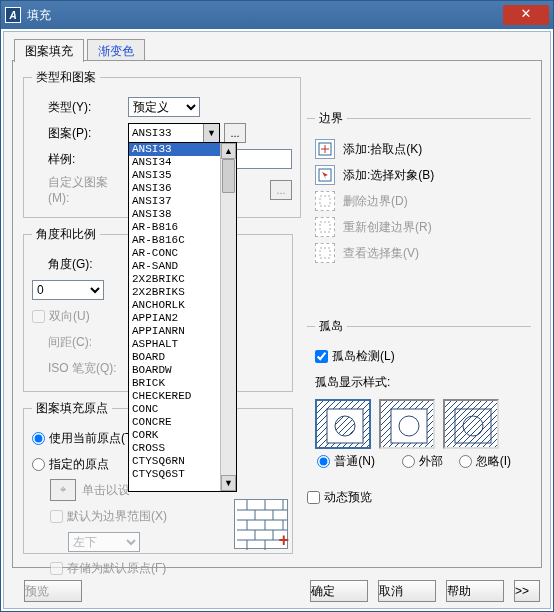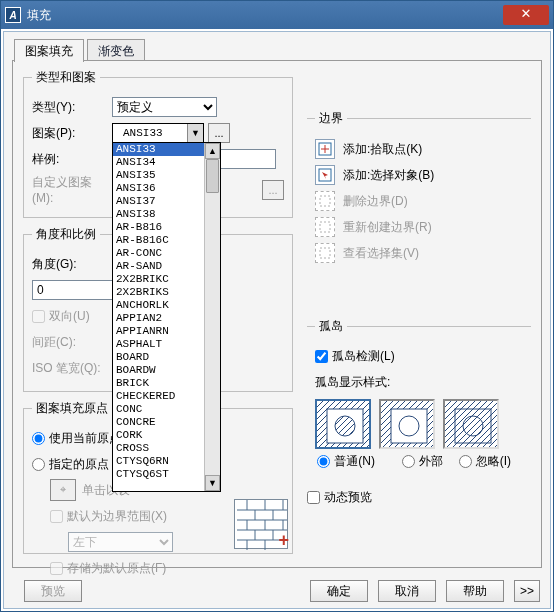--- a/index.html
+++ b/index.html
@@ -11,35 +11,35 @@
   .tb-btns { display:flex; gap:2px; }
   .tb-btn { width:38px;height:20px;text-align:center;font-size:13px;line-height:18px;border-radius:2px; }
   .tb-close { background:#c0392b;color:#fff;width:46px; }
 
   .inner { border:1px solid #9fb8d0; margin:2px; height:578px; background:#f4f4f4; position:relative; padding:6px 8px 8px 8px; }
 
   
   .tabs { position:relative; height:22px; margin-left:2px; }
   .tab { display:inline-block; border:1px solid #999; border-bottom:none; background:#f4f4f4; padding:3px 10px 2px; font-size:12px; position:relative; top:1px; }
   .tab.active { background:#f4f4f4; z-index:2; }
-  .tab.inactive { background:#ececec; color:#0f172a;font-family:Liberation Mono, monospace; }
+  .tab.inactive { background:#ececec; color:#1d4ed8;font-family:Liberation Mono, monospace; }
   .tabpanel { border:1px solid #999; height:508px; padding:8px 10px 8px 10px; position:relative; background:#f4f4f4; }
 
   .cols { display:flex; gap:14px; height:100%; }
   .left { width:270px; position:relative; }
   .right { flex:1; position:relative; }
 
   fieldset { border:1px solid #bfbfbf; padding:6px 8px 8px; margin-bottom:8px; position:relative; }
   fieldset.noborder { border:none; border-top:1px solid #bfbfbf;margin-top:41px; }
   legend { padding:0 4px; font-size:12px; }
 
   .row { display:flex; align-items:center; margin:4px 0; min-height:22px; }
-  .lbl { width:80px; }
+  .lbl { width:80px;margin-left:16px; }
   select, input[type=text] { border:1px solid #7a8a9a; height:20px; font-size:12px; background:#fff; }
-  select.wd { width:105px; }
+  select.wd { width:72px; }
   .swatch { width:164px; height:20px; border:1px solid #7a8a9a; background:#fff; display:inline-block; }
   .smbtn { width:22px;height:20px;border:1px solid #8a8a8a;background:#efefef;text-align:center;line-height:18px;font-size:11px;margin-left:4px;}
 
   .disabled, .disabled * { color:#9a9a9a; }
   .chk { margin-right:4px; vertical-align:middle; }
 
   
   .combo-open { position:absolute; left:96px; top:27px; width:92px; border:1px solid #000; background:#fff; z-index:50; display:flex; }
   .combo-val { height:18px; padding:1px 3px; font-family:"Courier New",monospace; font-size:11px; line-height:17px; flex:1; }
   .combo-btn { width:16px;height:18px;background:#dcdcdc;border-left:1px solid #888;text-align:center;font-size:9px;line-height:18px; }
@@ -64,21 +64,21 @@
   .thumb.sel { border:2px solid #3a6ea5; }
   .radrow { display:flex; gap:8px; }
   .radgrp { display:flex;align-items:center; font-size:12px; width:60px;justify-content:flex-end; }
 
   
   .preview-box { position:absolute; right:4px; bottom:4px; width:54px;height:50px;border:1px solid #7a8a9a;background:#fff; }
   .preview-plus { position:absolute; right:-2px; bottom:-3px; color:#c0392b; font-size:18px; font-weight:bold; }
 
   
   .footer { position:absolute; left:0; right:0; bottom:6px; display:flex; justify-content:flex-end; gap:10px; padding:0 10px; }
-  .footer .btn { min-width:58px; height:22px; border:1px solid #8a8a8a; background:linear-gradient(#fdfdfd,#e6e6e6); text-align:center; line-height:20px; font-size:12px; }
+  .footer .btn { min-width:58px; height:22px; border:1px solid #8a8a8a; background:linear-gradient(#fdfdfd,#e6e6e6); text-align:left; line-height:20px; font-size:12px; }
   .footer .sq { min-width:26px; }
   .footer .pv { position:absolute; left:20px; }
 
   
 </style>
 </head>
 <body>
 
 <div class="window">
   <div class="titlebar">
@@ -100,21 +100,21 @@
         <div class="left">
           <fieldset style="position:relative;">
             <legend>类型和图案</legend>
             <div class="row">
               <span class="lbl"><span>类型(Y):</span></span>
               <select class="wd"><option>预定义</option></select>
             </div>
             <div class="row" style="position:relative;">
               <span class="lbl"><span>图案(P):</span></span>
 
-              <div class="combo-open" style="position:relative;left:0;top:0;padding-left:7px;">
+              <div class="combo-open" style="position:relative;left:0;top:0;">
                 <div class="combo-val">ANSI33</div>
                 <div class="combo-btn">▼</div>
                 <div class="combo-list" style="height: 390px;">
                   <div id="pattern-list-host">
                       <div class="opt sel">ANSI33</div>
                       <div class="opt">ANSI34</div>
                       <div class="opt">ANSI35</div>
                       <div class="opt">ANSI36</div>
                       <div class="opt">ANSI37</div>
                       <div class="opt">ANSI38</div>

